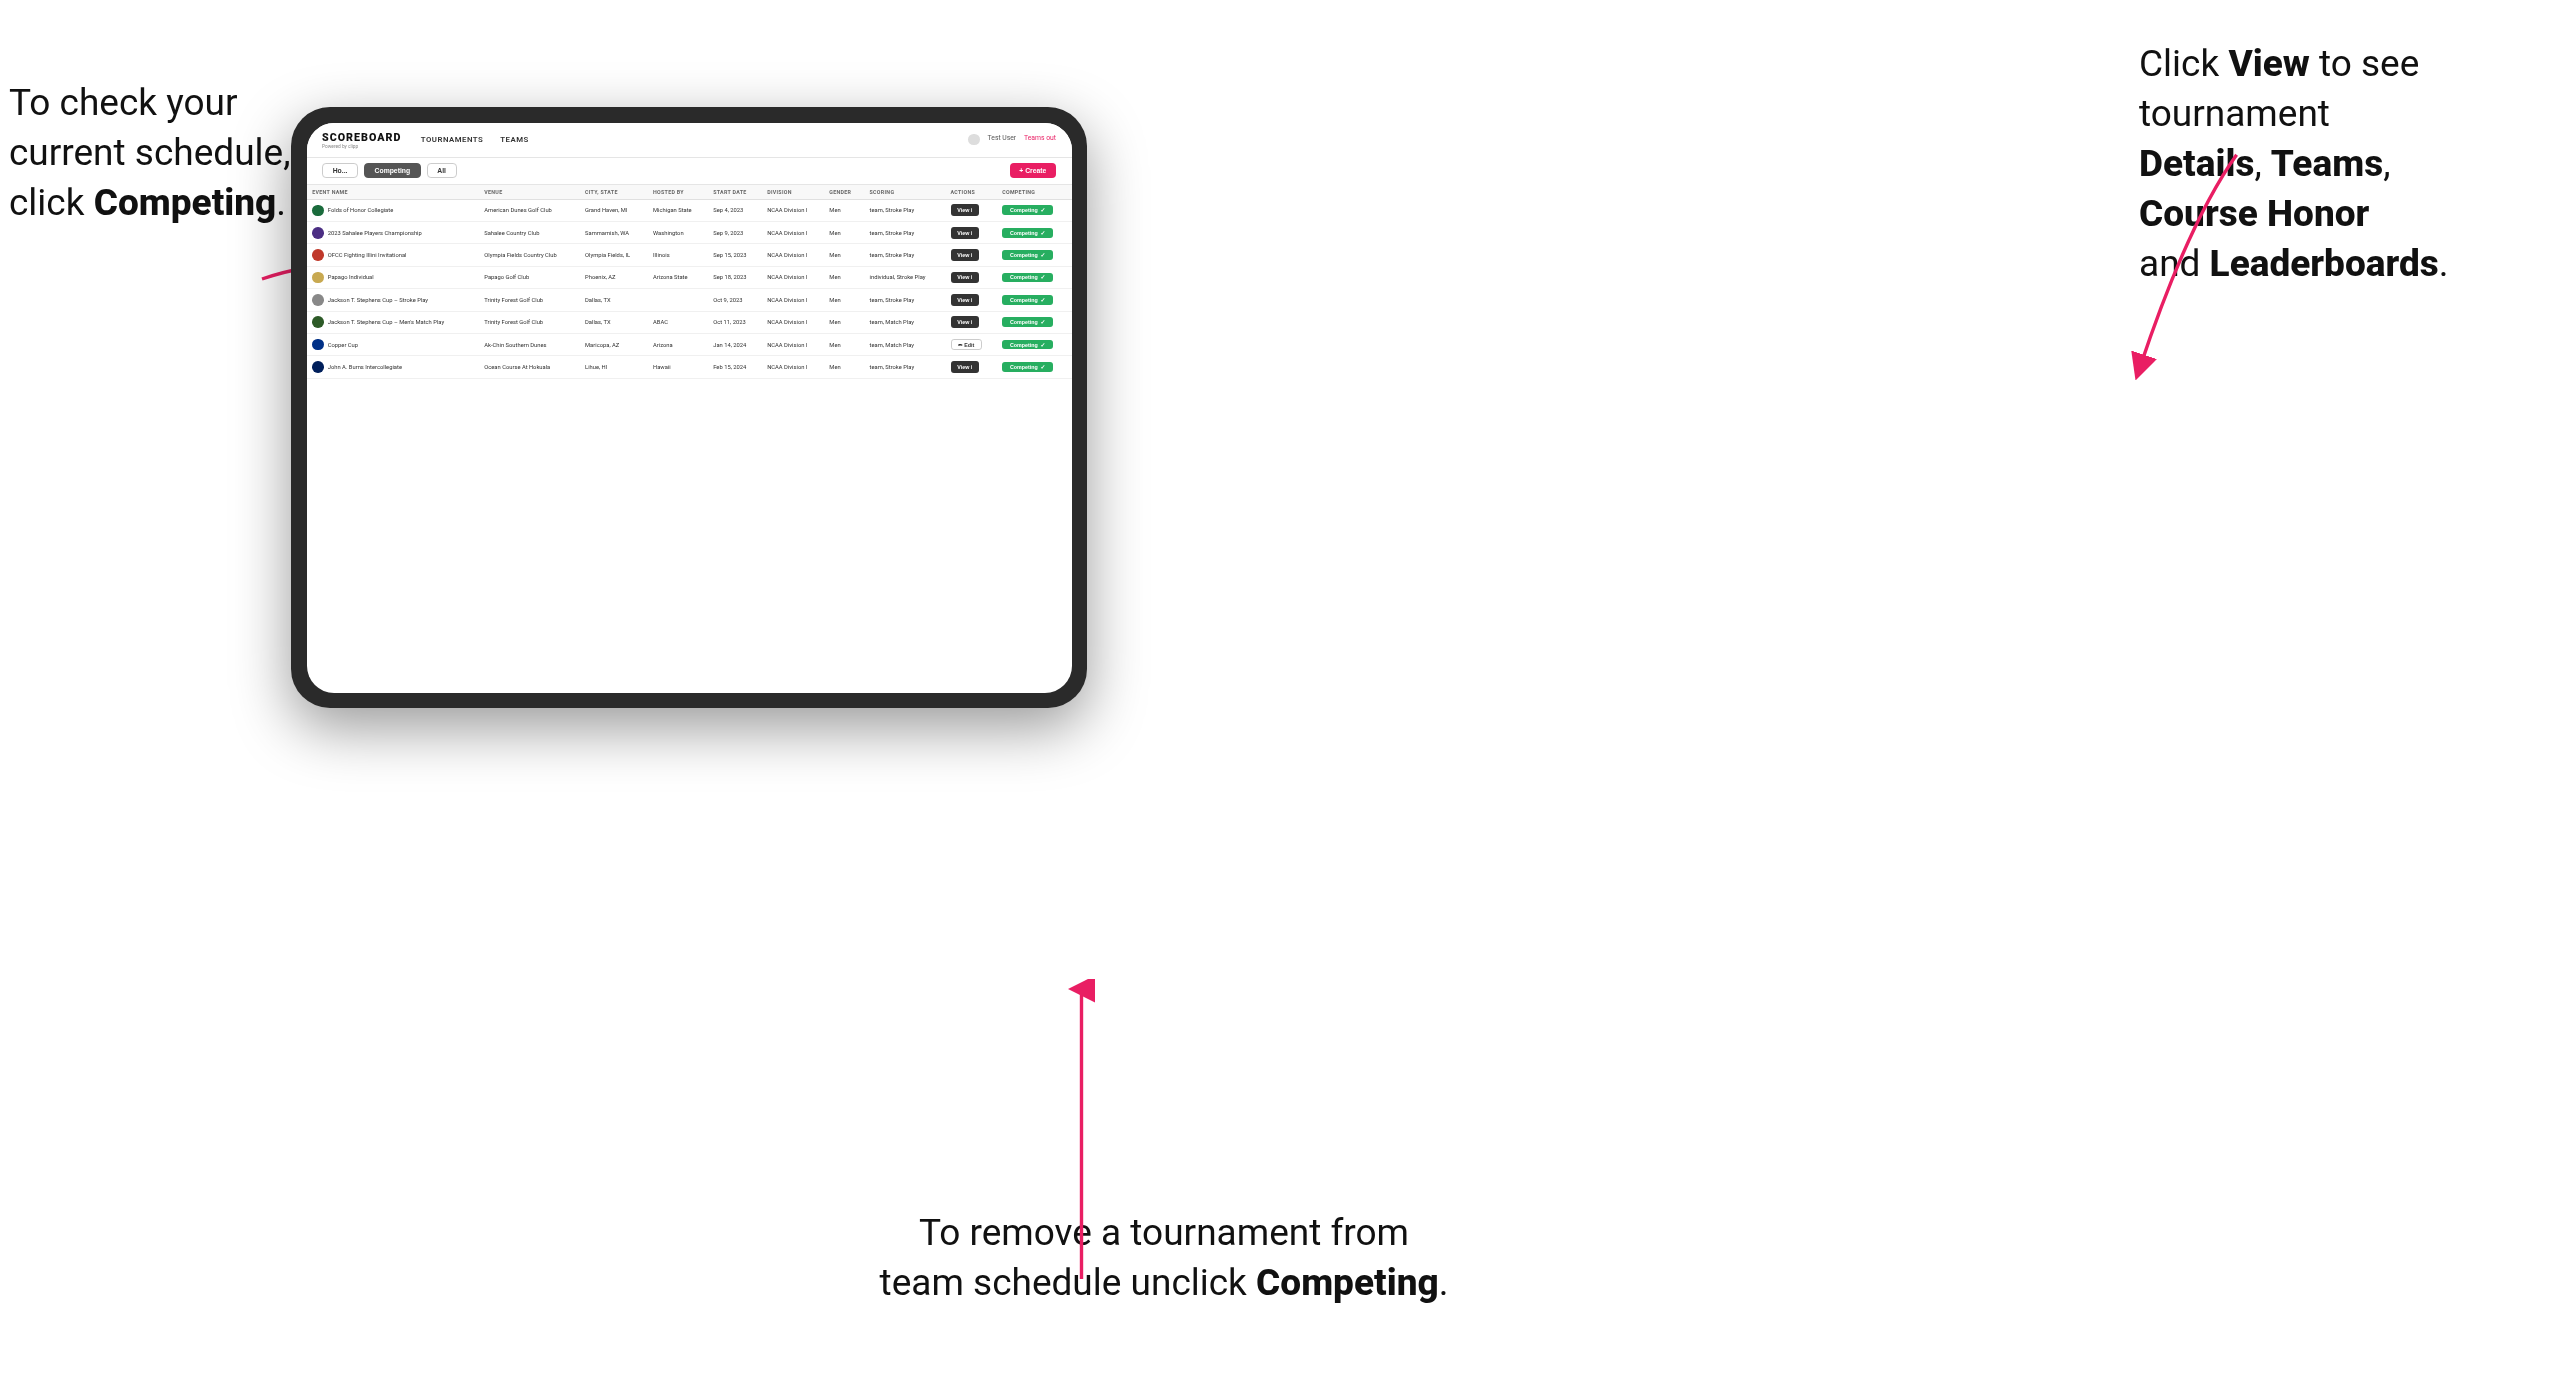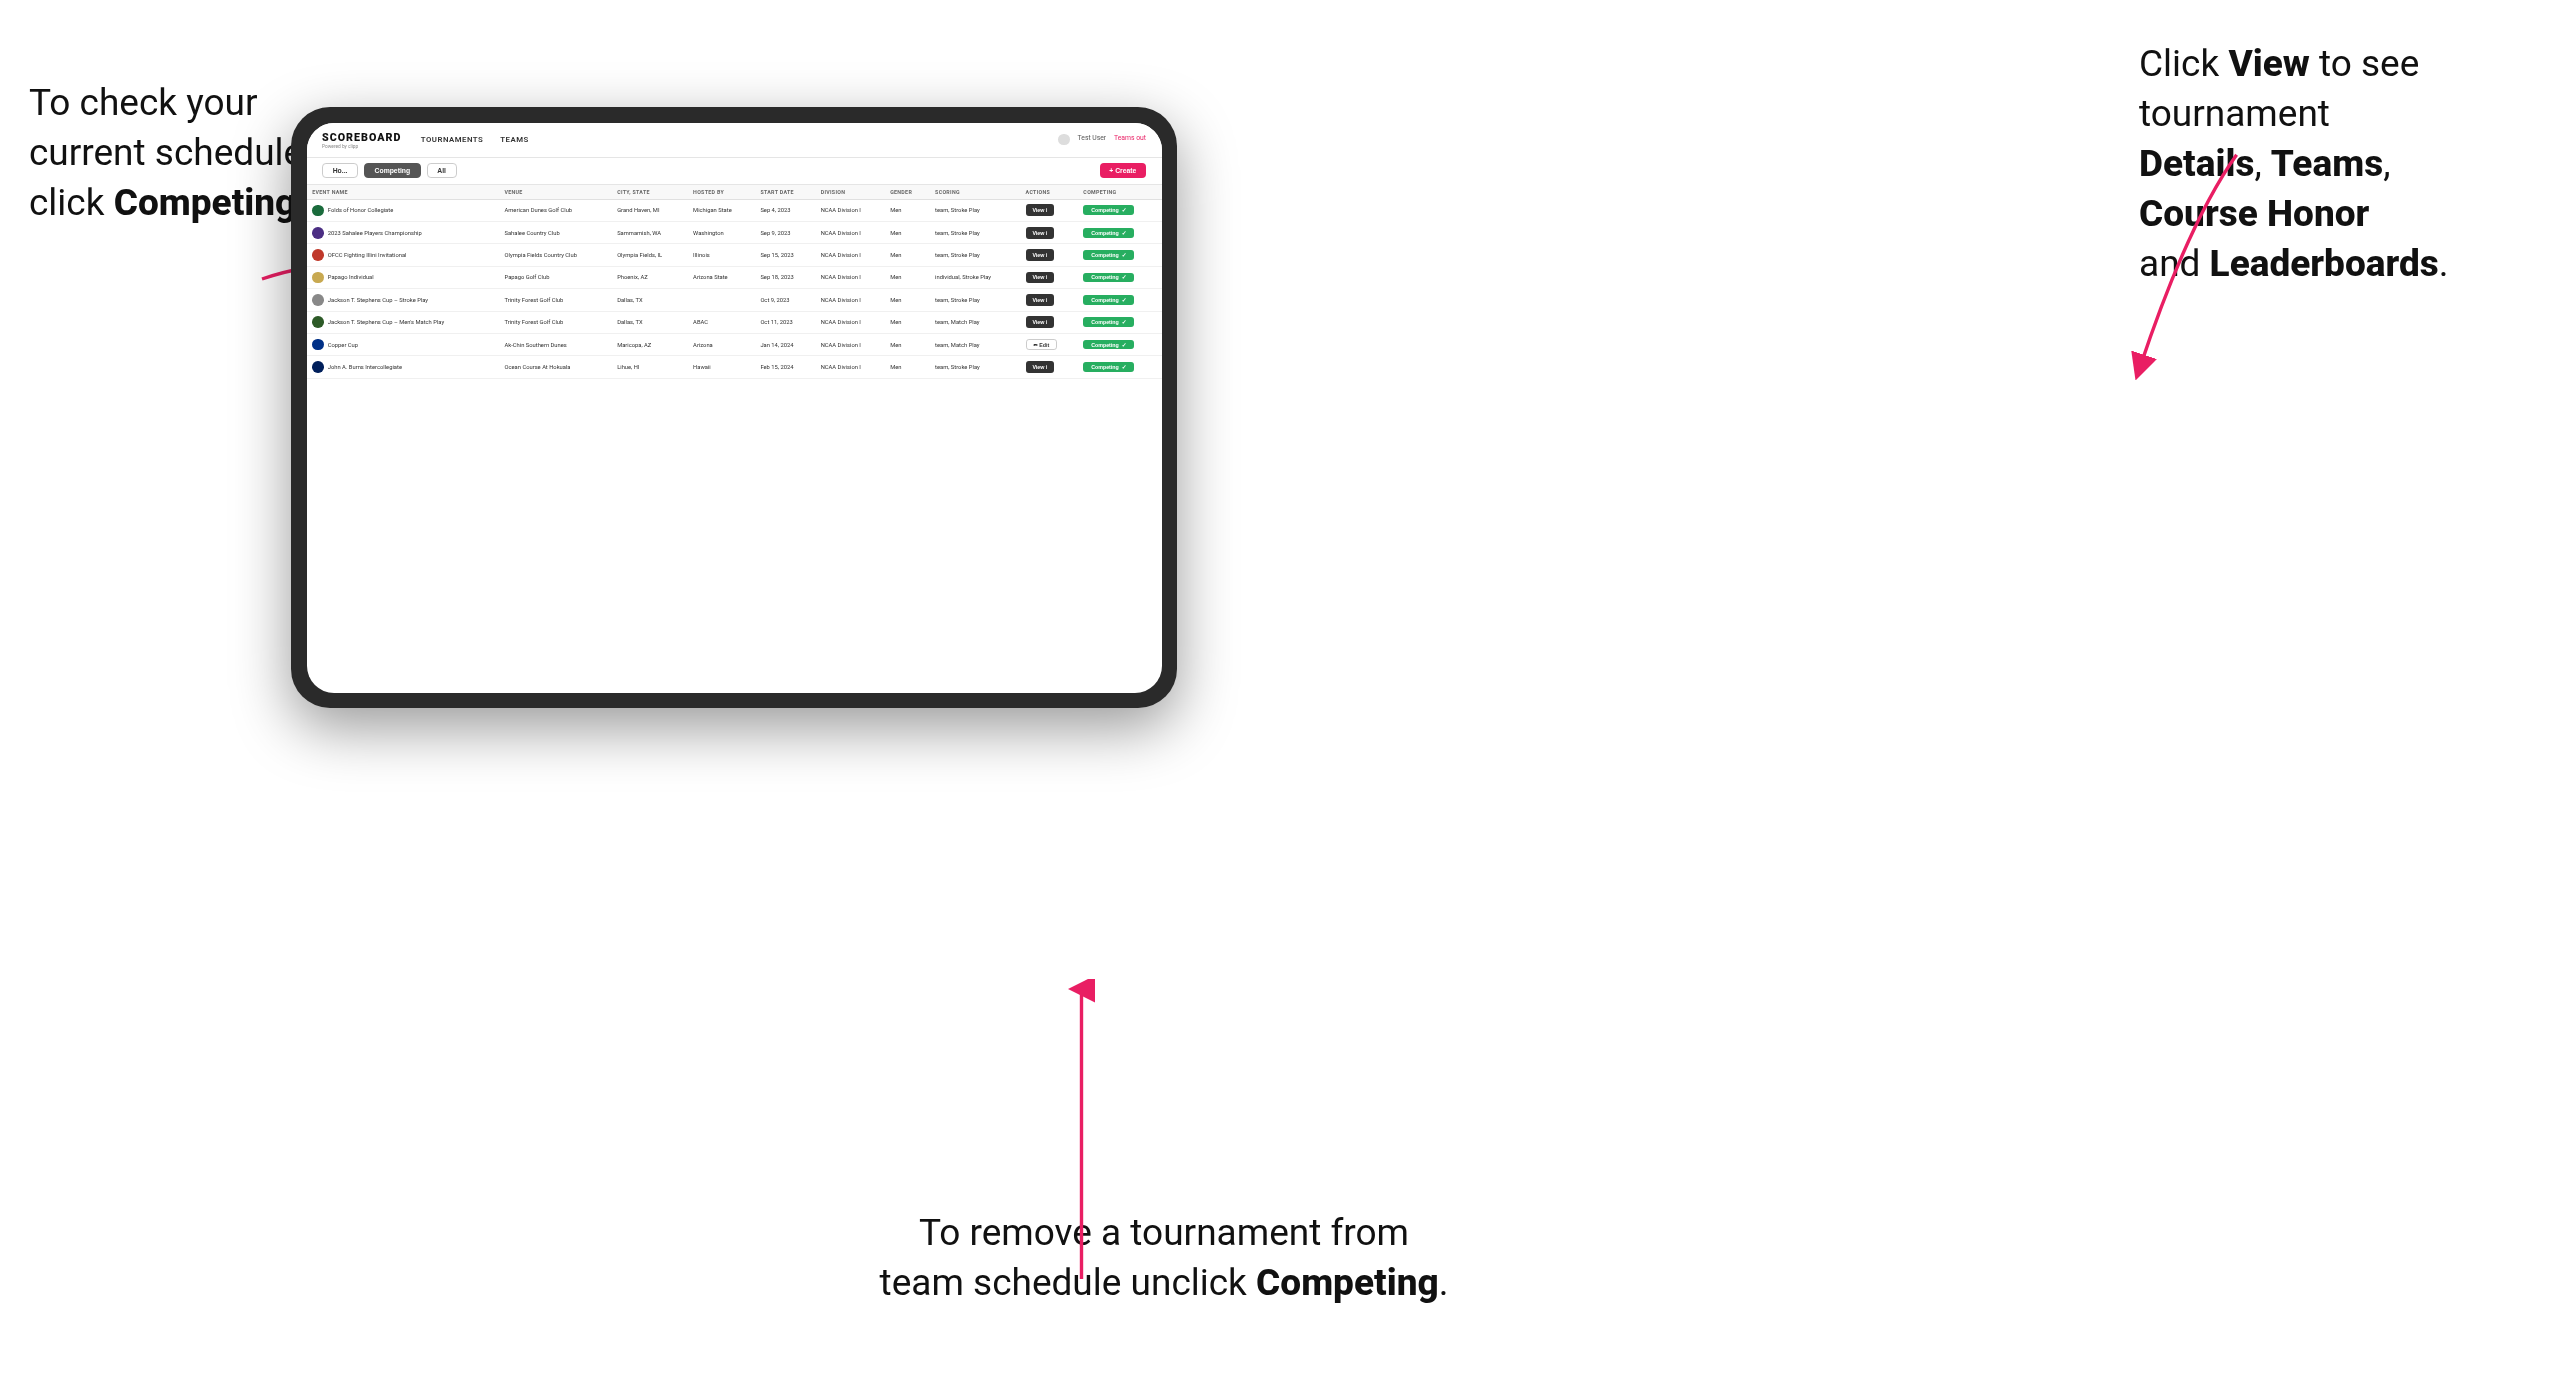--- a/index.html
+++ b/index.html
@@ -16,41 +16,41 @@
     .annotation {
       position: absolute;
       font-size: 37px;
       line-height: 1.35;
       color: #111;
     }
     .annotation strong { font-weight: 800; }
 
     .annotation-top-left {
       top: 78px;
-      left: 29px;
+      left: 9px;
       width: 349px;
     }
     .annotation-top-right {
       top: 39px;
       right: 30px;
       width: 407px;
     }
     .annotation-bottom {
       bottom: 78px;
       left: 834px;
       width: 660px;
       text-align: center;
     }
 
     
     .tablet-outer {
       position: absolute;
       top: 107px;
       left: 291px;
-      width: 886px;
+      width: 796px;
       height: 601px;
       background: #2a2a2a;
       border-radius: 39px;
       box-shadow: 0 19.4px 58px rgba(0,0,0,0.4);
       padding: 15.5px;
     }
     .tablet-inner {
       width: 100%;
       height: 100%;
       background: #fff;

